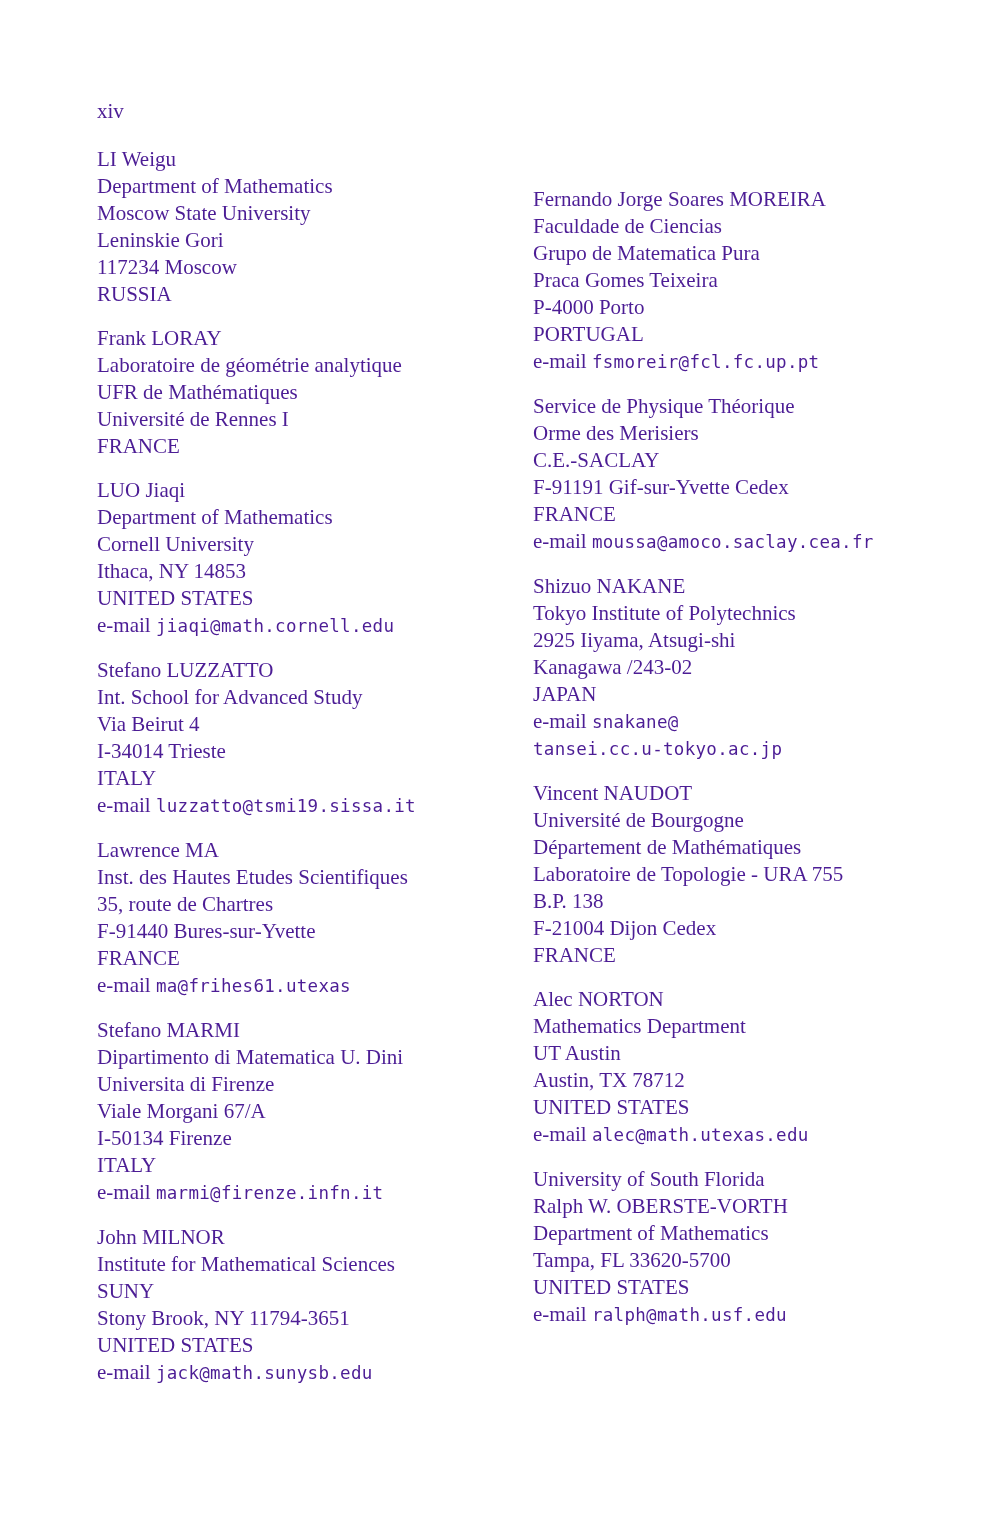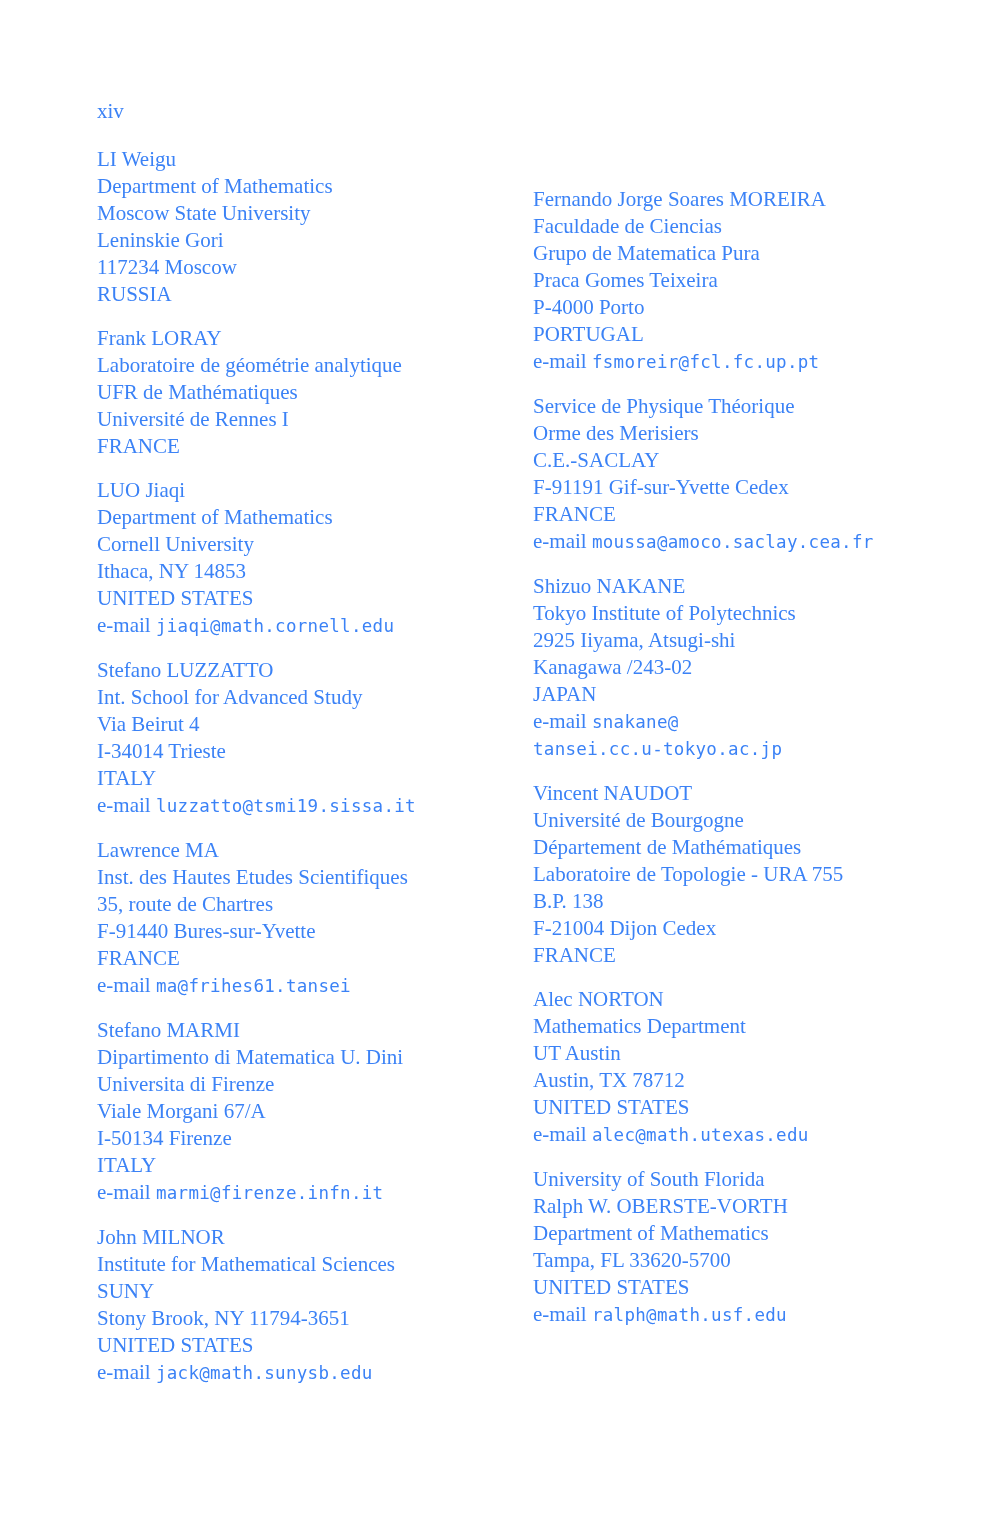--- a/index.html
+++ b/index.html
@@ -6,21 +6,21 @@
     margin: 0;
     padding: 0;
     background: #e8e8e8;
   }
   .page {
     position: relative;
     width: 1000px;
     height: 1516px;
     background: #ffffff;
     font-family: "Liberation Serif", "DejaVu Serif", serif;
-    color: #3b82f6;
+    color: #4c1d95;
     overflow: hidden;
   }
   .page-number {
     position: absolute;
     left: 97px;
     top: 98px;
     font-size: 21px;
     line-height: 27px;
   }
   .col {
@@ -88,21 +88,21 @@
         <div class="line addr-text">I-34014 Trieste</div>
         <div class="line addr-text">ITALY</div>
         <div class="line email-line"><span>e-mail </span><span class="addr">luzzatto@tsmi19.sissa.it</span></div>
       </div>
       <div class="entry">
         <div class="line name">Lawrence MA</div>
         <div class="line addr-text">Inst. des Hautes Etudes Scientifiques</div>
         <div class="line addr-text">35, route de Chartres</div>
         <div class="line addr-text">F-91440 Bures-sur-Yvette</div>
         <div class="line addr-text">FRANCE</div>
-        <div class="line email-line"><span>e-mail </span><span class="addr">ma@frihes61.tansei</span></div>
+        <div class="line email-line"><span>e-mail </span><span class="addr">ma@frihes61.utexas</span></div>
       </div>
       <div class="entry">
         <div class="line name">Stefano MARMI</div>
         <div class="line addr-text">Dipartimento di Matematica U. Dini</div>
         <div class="line addr-text">Universita di Firenze</div>
         <div class="line addr-text">Viale Morgani 67/A</div>
         <div class="line addr-text">I-50134 Firenze</div>
         <div class="line addr-text">ITALY</div>
         <div class="line email-line"><span>e-mail </span><span class="addr">marmi@firenze.infn.it</span></div>
       </div>

